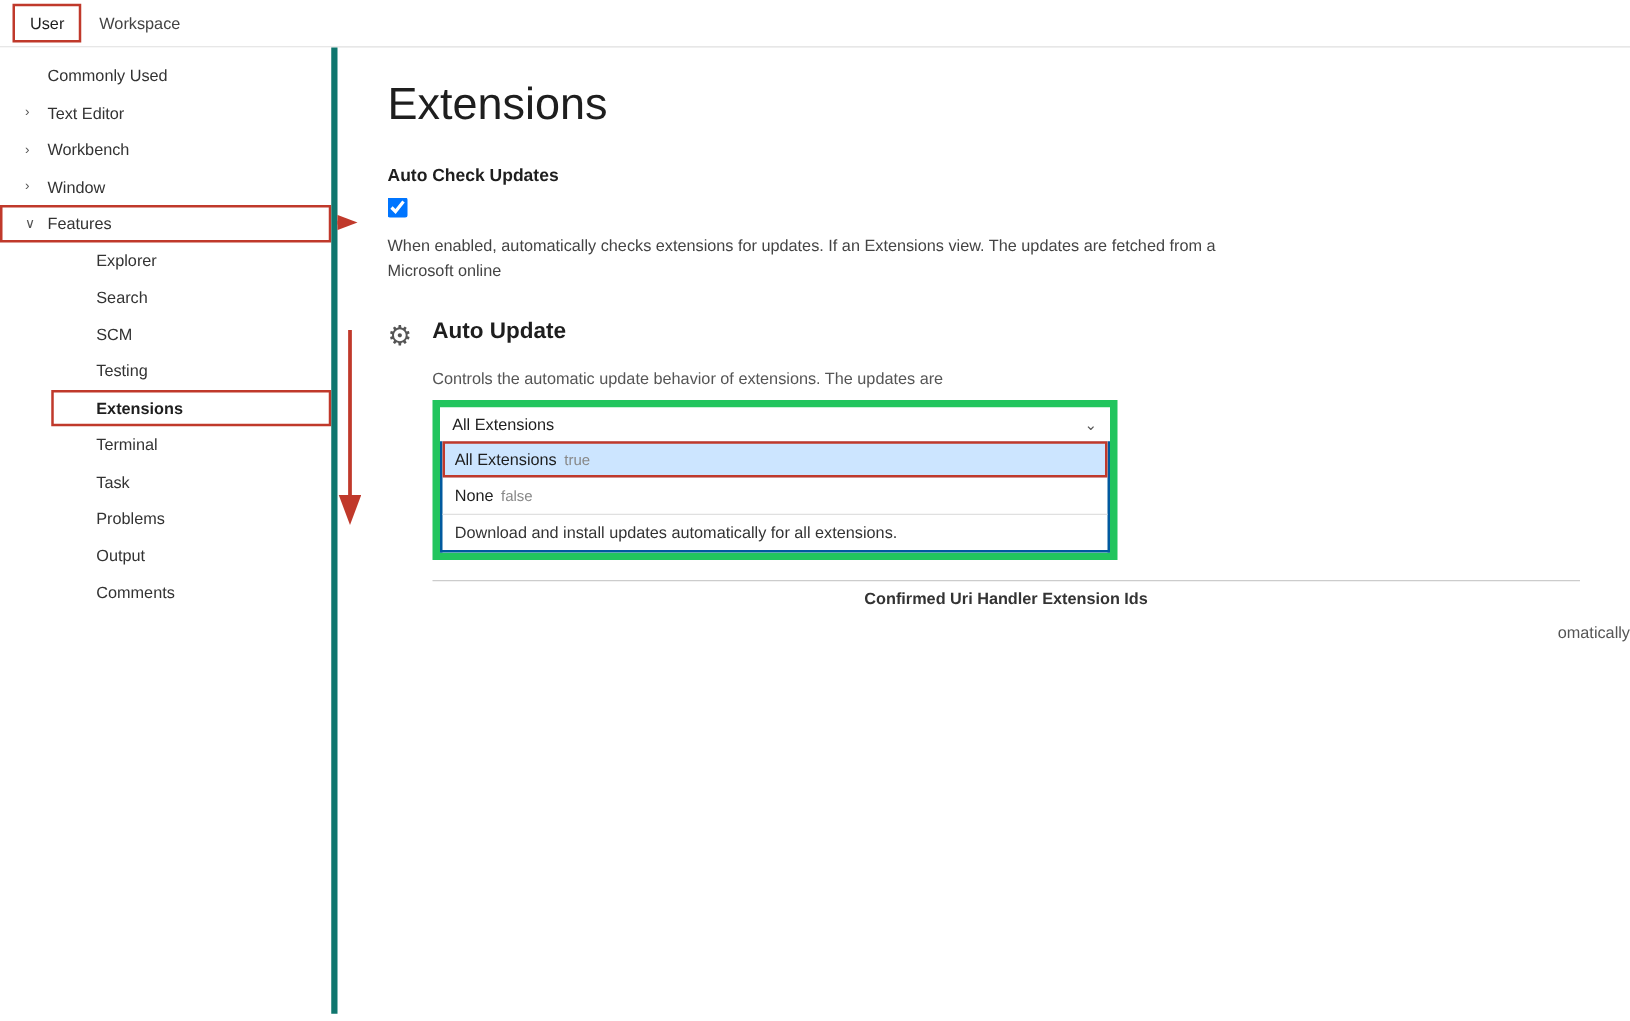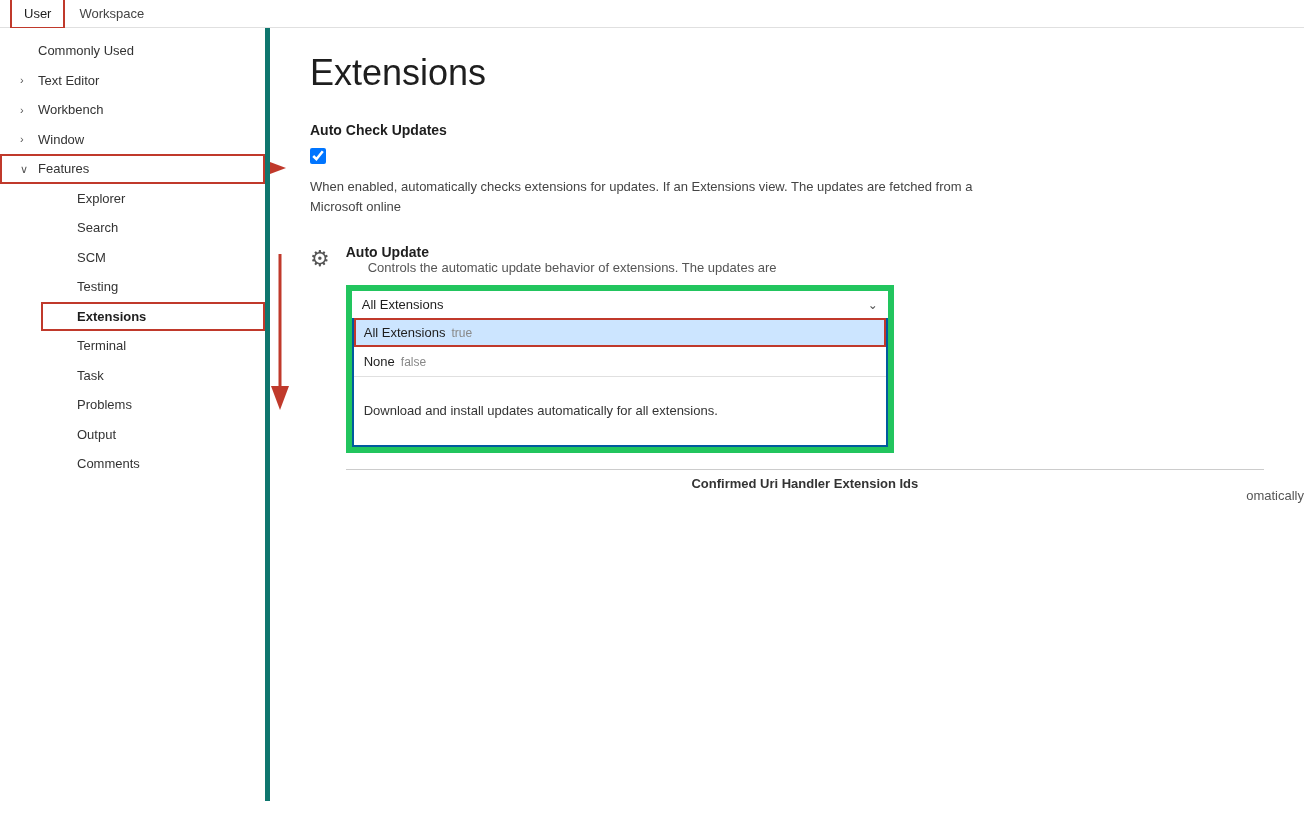--- a/index.html
+++ b/index.html
@@ -11,21 +11,21 @@
       width: 1304px;
       height: 817px;
       overflow: hidden;
     }
 
     .tabs-bar {
       display: flex;
       align-items: center;
       border-bottom: 1px solid #e0e0e0;
       padding: 0 10px;
-      height: 28px;
+      height: 38px;
       background: #fff;
     }
 
     .tab {
       padding: 8px 14px;
       cursor: pointer;
       font-size: 13px;
       color: #444;
       border: none;
       background: transparent;
@@ -149,32 +149,31 @@
       font-size: 22px;
       color: #555;
       margin-top: 2px;
     }
 
     .auto-update-content {
       flex: 1;
     }
 
     .setting-label-auto {
-      font-size: 14px;
+      font-size: 18px;
       font-weight: 600;
       color: #1e1e1e;
-      margin-bottom: 0;
+      margin-bottom: 20px;
     }
 
     .setting-desc-auto {
       font-size: 13px;
       color: #555;
       margin-bottom: 10px;
       max-width: 700px;
-      margin-left: 22px;
     }
 
     .select-wrapper {
       position: relative;
       width: 548px;
       border: 6px solid #22c55e;
     }
 
     .select-display {
       display: flex;
@@ -210,21 +209,21 @@
     .dropdown-option.selected {
       background: #cce5ff;
     }
 
     .option-value {
       color: #888;
       font-size: 12px;
     }
 
     .dropdown-desc {
-      padding: 24px 10px;
+      padding: 4px 10px;
       font-size: 13px;
       color: #333;
       border-top: 1px solid #e0e0e0;
       line-height: 1.5;
     }
 
     .confirmed-label {
       font-size: 13px;
       font-weight: 600;
       color: #333;

